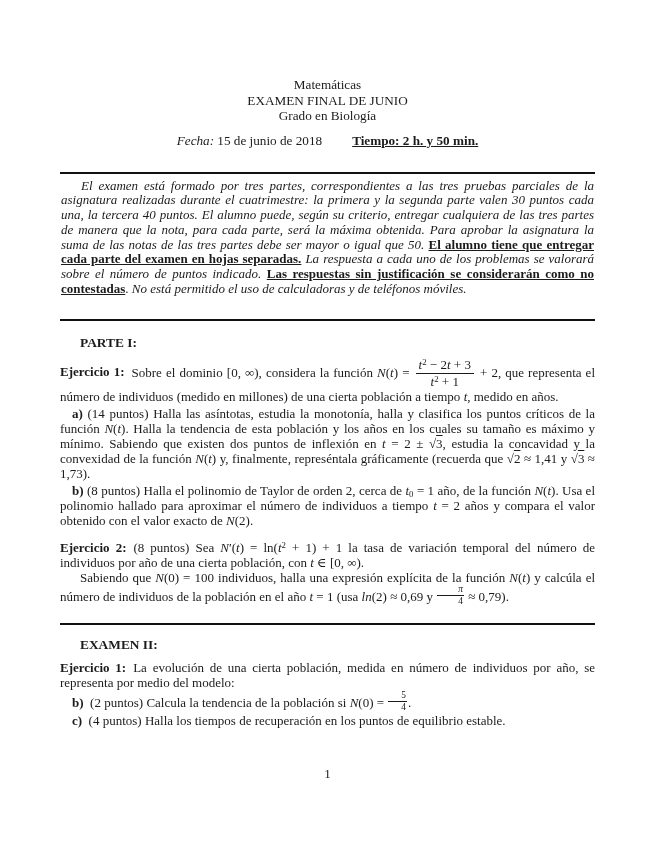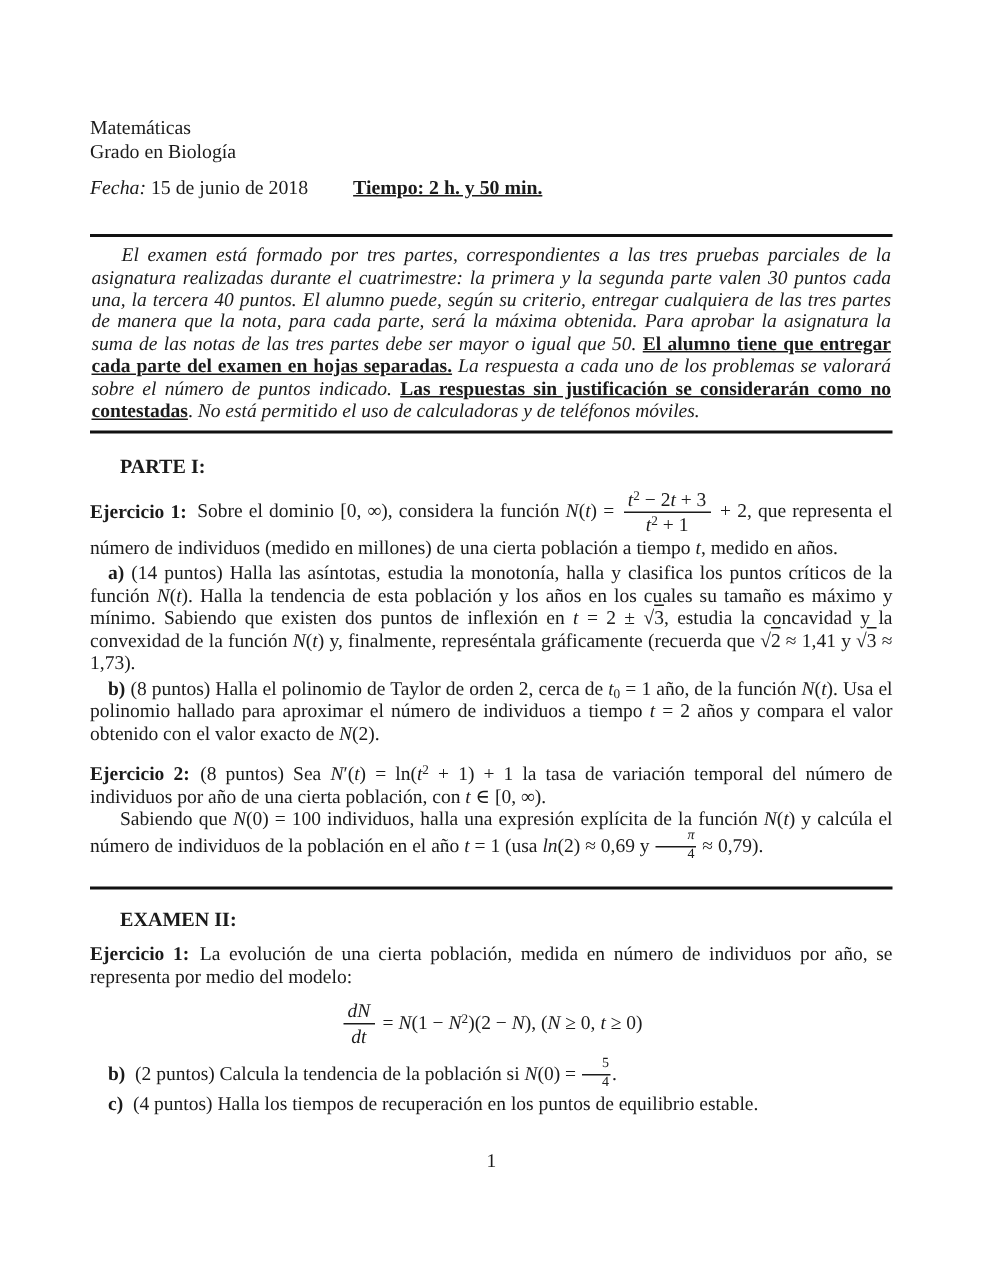--- a/index.html
+++ b/index.html
@@ -6,31 +6,31 @@
   .sheet{
     position:relative;
     width:655px;height:848px;
     background:#ffffff;
     color:#1b1b1b;
     font-family:"Liberation Serif","DejaVu Serif",serif;
     font-size:13px;line-height:15px;
     overflow:hidden;
   }
   .content{position:absolute;left:60px;top:77px;width:535px;}
-  .center{text-align:left;}
+  .center{text-align:center;}
   .titleblock{line-height:15.5px;font-size:13.2px;}
   .dateline{margin-top:9px;font-size:13.2px;}
   .it{font-style:italic;margin-top:16px;}
   .bf{font-weight:bold;text-decoration:underline;}
   .gap-left{display:inline-block;margin-left:30px;}
   .rulebox{
     margin-top:24px;
     border-top:2px solid #111;
     border-bottom:2px solid #111;
-    padding:5px 1px 6px 1px;
+    padding:5px 1px 22px 1px;
   }
   .rulebox p{margin:0;text-align:justify;text-indent:20px;line-height:14.8px;}
   .part-heading{margin:14px 0 0 0;text-indent:20px;font-weight:bold;font-size:13.4px;}
   .para{margin:0;text-align:justify;}
   .para.indent{text-indent:20px;}
   .para.item{text-indent:12px;}
   .mt2{margin-top:2px;}
   .mt8{margin-top:8px;}
   .mt12{margin-top:12px;}
   .xlabel{font-weight:bold;}
@@ -50,20 +50,21 @@
   .pagenum{position:absolute;left:0;right:0;top:766px;text-align:center;}
 </style>
 </head>
 <body>
 
 <div class="sheet">
   <div class="content">
 
     <div class="titleblock center">
       <div>Matemáticas</div>
+      <div>EXAMEN FINAL DE JUNIO</div>
       <div>Grado en Biología</div>
     </div>
 
     <div class="dateline center">
       <span class="it">Fecha:</span><span> 15 de junio de 2018</span><span class="bf gap-left">Tiempo: 2 h. y 50 min.</span>
     </div>
 
     <div class="rulebox">
       <p>
         <span class="it">El examen está formado por tres partes, correspondientes a las tres pruebas parciales de la asignatura realizadas durante el cuatrimestre: la primera y la segunda parte valen 30 puntos cada una, la tercera 40 puntos. El alumno puede, según su criterio, entregar cualquiera de las tres partes de manera que la nota, para cada parte, será la máxima obtenida. Para aprobar la asignatura la suma de las notas de las tres partes debe ser mayor o igual que 50. </span><span class="bf">El alumno tiene que entregar cada parte del examen en hojas separadas.</span><span class="it"> La respuesta a cada uno de los problemas se valorará sobre el número de puntos indicado. </span><span class="bf">Las respuestas sin justificación se considerarán como no contestadas</span><span>. </span><span class="it">No está permitido el uso de calculadoras y de teléfonos móviles.</span>
@@ -85,23 +86,20 @@
     <p class="para indent">Sabiendo que <i>N</i>(0) = 100 individuos, halla una expresión explícita de la función <i>N</i>(<i>t</i>) y calcúla el número de individuos de la población en el año <i>t</i> = 1 (usa <i>ln</i>(2) ≈ 0,69 y <span class="sfrac"><span class="fn"><i>π</i></span><span class="fd">4</span></span> ≈ 0,79).</p>
 
     <hr class="divider">
 
     <p class="part-heading" style="margin-top:12px;">EXAMEN II:</p>
 
     <p class="para mt8">
       <span style="text-indent:20px;display:inline-block;"></span><span class="xlabel lblgap">Ejercicio 1:</span><span>La evolución de una cierta población, medida en número de individuos por año, se representa por medio del modelo:</span>
     </p>
 
-    <div class="equation">
-      <span class="frac"><span class="fnum"><i>dN</i></span><span class="fden"><i>dt</i></span></span><span> = <i>N</i>(1 − <i>N</i><sup>2</sup>)(2 − <i>N</i>), (<i>N</i> ≥ 0, <i>t</i> ≥ 0)</span>
-    </div>
 
     <div class="itemlist">
       <p class="para item"><b>b)</b>&nbsp; (2 puntos) Calcula la tendencia de la población si <i>N</i>(0) = <span class="sfrac"><span class="fn">5</span><span class="fd">4</span></span>.</p>
       <p class="para item"><b>c)</b>&nbsp; (4 puntos) Halla los tiempos de recuperación en los puntos de equilibrio estable.</p>
     </div>
 
   </div>
 
   <div class="pagenum">1</div>
 </div>

